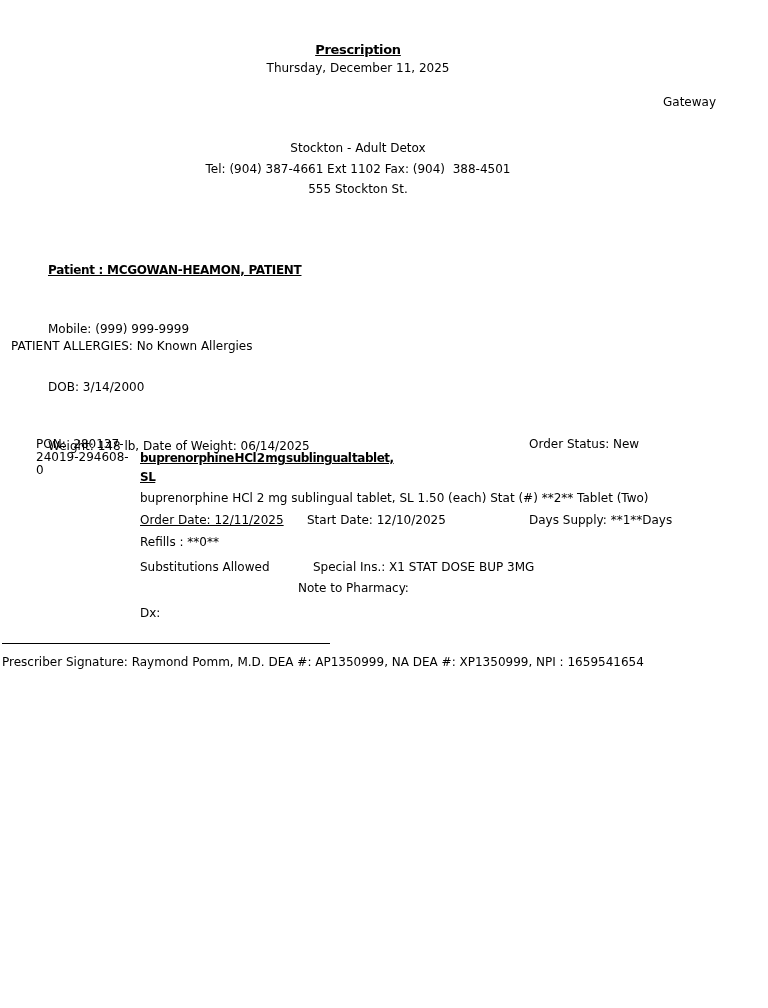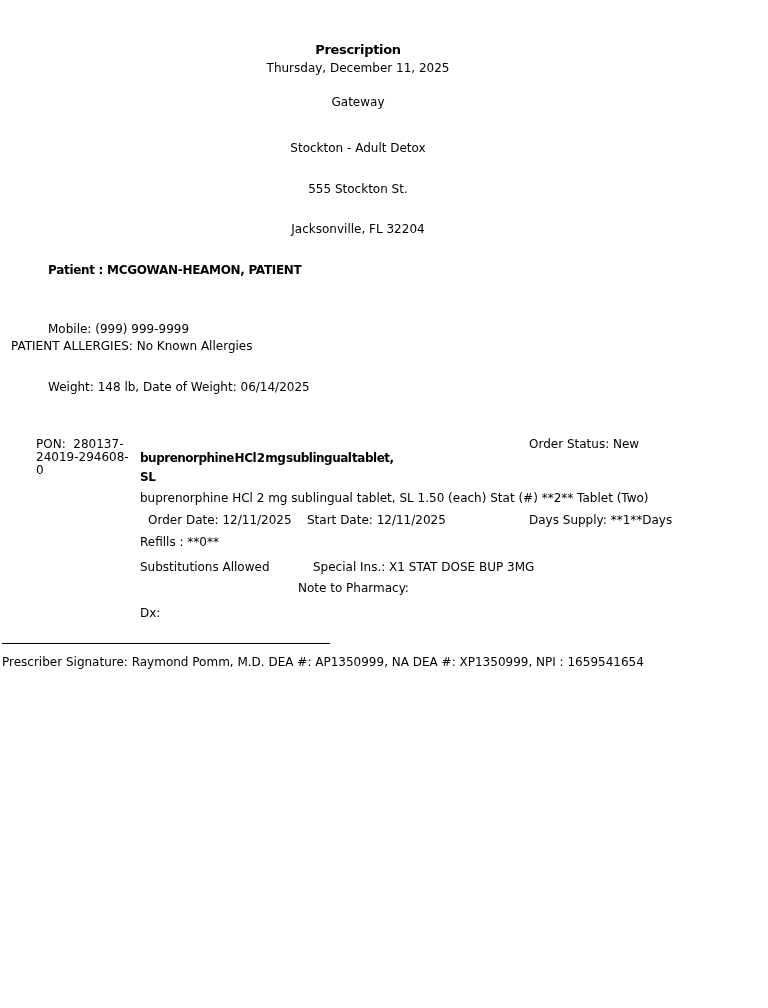--- a/index.html
+++ b/index.html
@@ -12,21 +12,21 @@
     font-size: 12px;
     color: #000000;
     overflow: hidden;
   }
   .line {
     position: absolute;
     white-space: pre-wrap;
     line-height: 14px;
   }
   .center { text-align: center; }
-  .bold { font-weight: bold; letter-spacing: -0.3px; }
+  .bold { font-weight: bold; letter-spacing: -0.3px; text-decoration: underline; }
   .title { font-size: 13px; }
   .facility-block { line-height: 13.5px; }
   .patient-block { line-height: 19.5px; }
   .pon-block { line-height: 13px; }
   .drug-name {
     line-height: 19px;
     word-spacing: -3px;
     letter-spacing: -0.5px;
     width: 300px;
     margin-top: 12px;
@@ -39,49 +39,50 @@
 </style>
 </head>
 <body>
 
 <div class="page">
 
   <div class="line center bold title" style="left:0; top:43px; width:716px;">Prescription</div>
 
   <div class="line center" style="left:0; top:61px; width:716px;">Thursday, December 11, 2025</div>
 
-  <div class="line center" style="left:0; top:95px; width:716px;">Gateway</div>
+  <div class="line center" style="left:0; top:95px; width:716px;text-align:right;">Gateway</div>
 
   <div class="line center facility-block" style="left:0; top:115px; width:716px;">
     <div>Stockton - Adult Detox</div>
     <div>555 Stockton St.</div>
-    <div>Jacksonville, FL 32204</div>
   </div>
 
+  <div class="line center" style="left:0; top:162px; width:716px;">Tel: (904) 387-4661 Ext 1102 Fax: (904)  388-4501</div>
 
   <div class="line patient-block" style="left:48px; top:222px;">
     <div class="bold">Patient : MCGOWAN-HEAMON, PATIENT</div>
     <div>Mobile: (999) 999-9999</div>
+    <div>DOB: 3/14/2000</div>
     <div>Weight: 148 lb, Date of Weight: 06/14/2025</div>
   </div>
 
   <div class="line" style="left:11px; top:339px;">PATIENT ALLERGIES: No Known Allergies</div>
 
   <div class="line pon-block" style="left:36px; top:438px; width:100px;">PON:  280137-
 24019-294608-0</div>
 
   <div class="line bold drug-name" style="left:140px; top:437px;">buprenorphine HCl 2 mg sublingual tablet,
 SL</div>
 
   <div class="line" style="left:529px; top:437px;">Order Status: New</div>
 
   <div class="line" style="left:140px; top:491px;">buprenorphine HCl 2 mg sublingual tablet, SL 1.50 (each) Stat (#) **2** Tablet (Two)</div>
 
-  <div class="line" style="left:148px; top:513px;">Order Date: 12/11/2025</div>
-  <div class="line" style="left:307px; top:513px;">Start Date: 12/11/2025</div>
+  <div class="line" style="left:140px; top:513px;text-decoration:underline;">Order Date: 12/11/2025</div>
+  <div class="line" style="left:307px; top:513px;">Start Date: 12/10/2025</div>
   <div class="line" style="left:529px; top:513px;">Days Supply: **1**Days</div>
 
   <div class="line" style="left:140px; top:535px;text-align:center;">Refills : **0**</div>
 
   <div class="line" style="left:140px; top:560px;">Substitutions Allowed</div>
   <div class="line" style="left:313px; top:560px;">Special Ins.: X1 STAT DOSE BUP 3MG</div>
 
   <div class="line" style="left:298px; top:581px;">Note to Pharmacy:</div>
 
   <div class="line" style="left:140px; top:606px;">Dx:</div>

